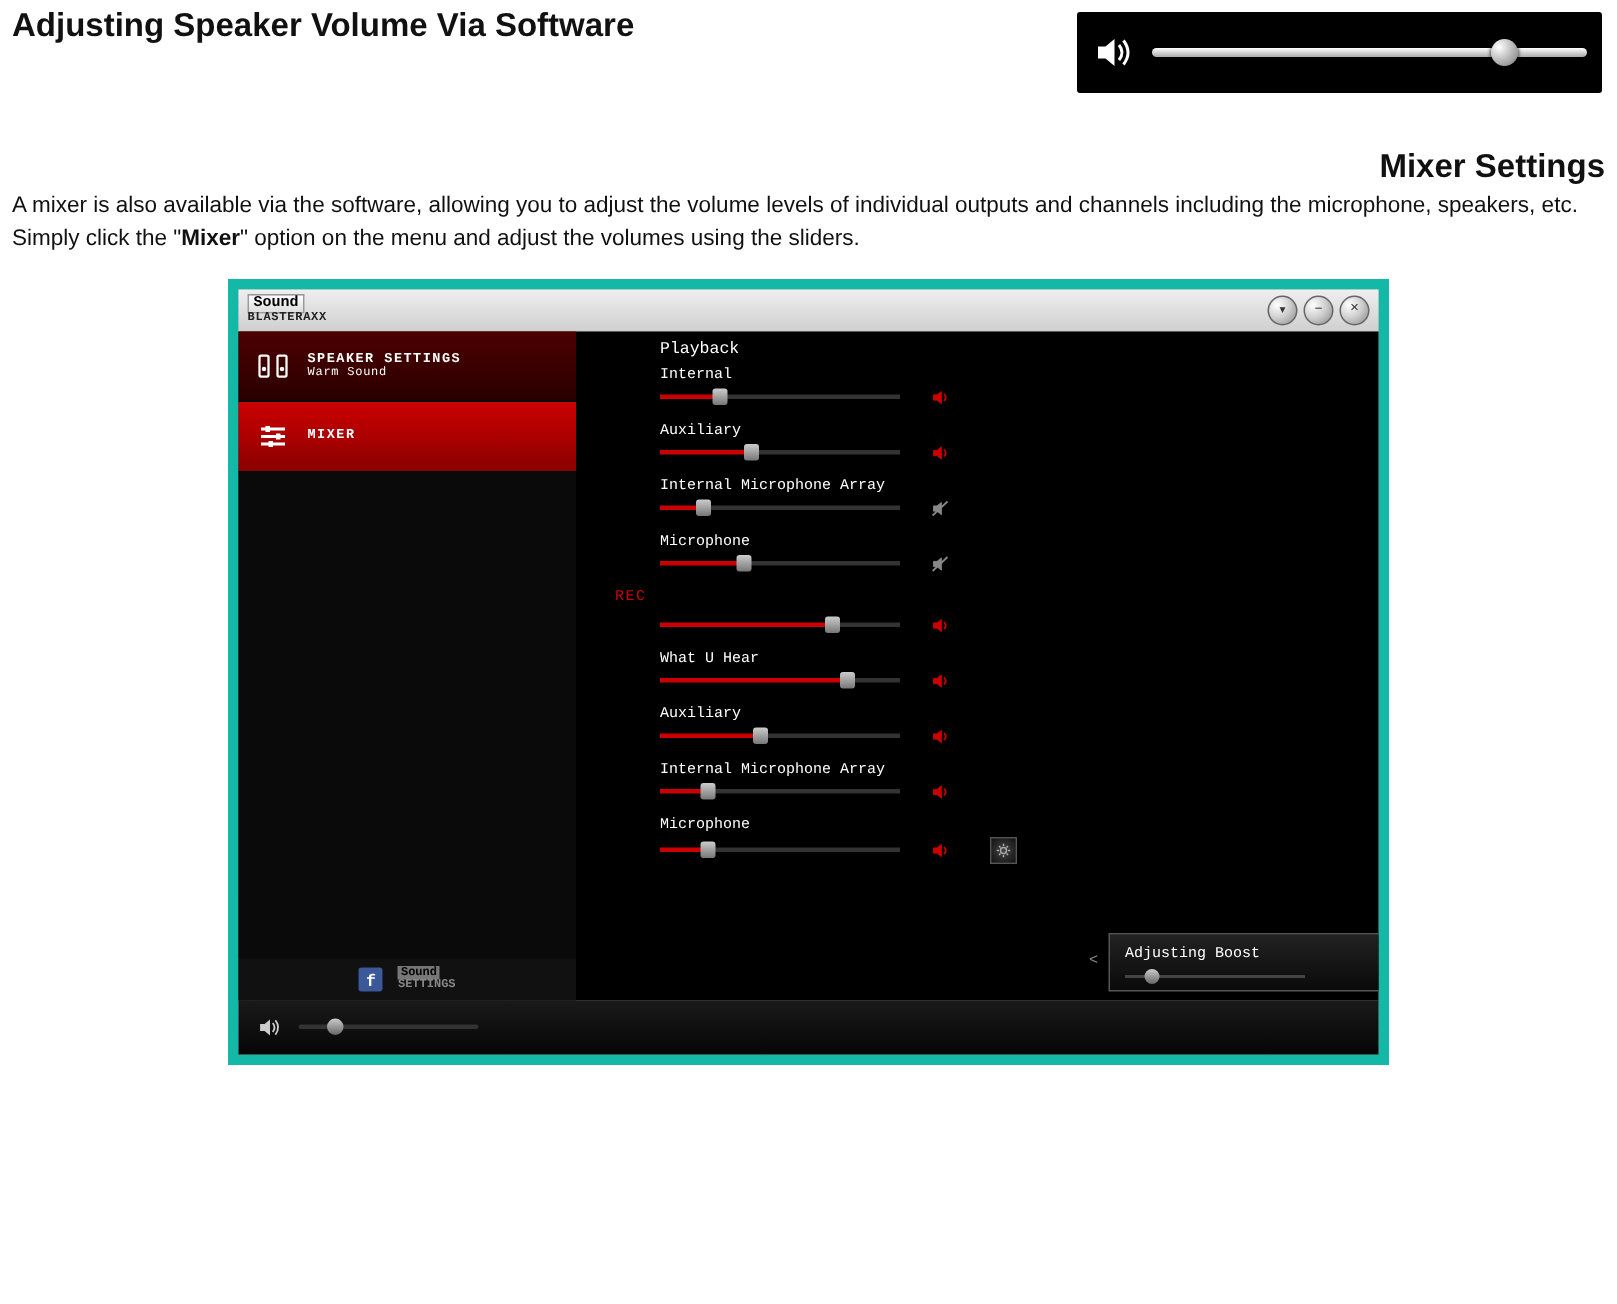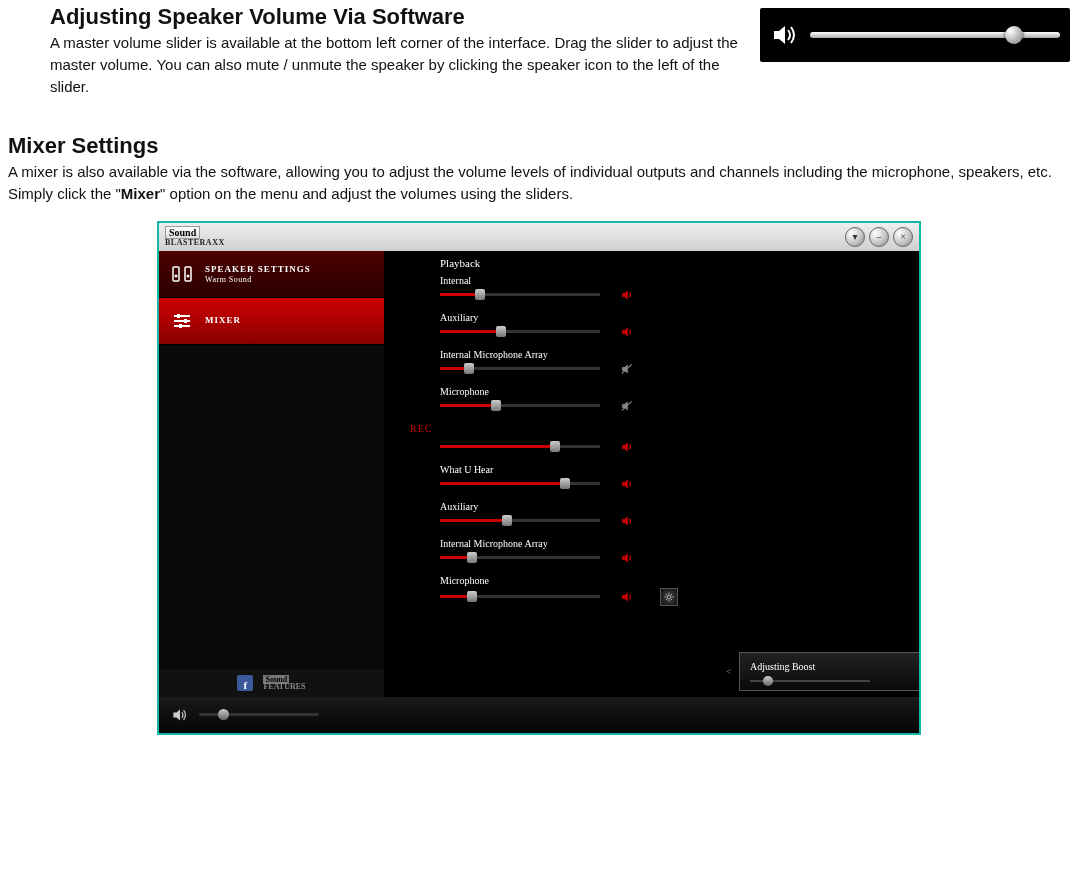--- a/index.html
+++ b/index.html
@@ -19,21 +19,20 @@
     margin: 0 0 16px 0;
     line-height: 1.45;
   }
   .top-row {
     display: flex;
     gap: 20px;
     align-items: flex-start;
   }
   .top-row .left {
     flex: 0 0 690px;
-    margin-left: 42px;
   }
   .vol-widget {
     background: #000;
     width: 350px;
     height: 54px;
     display: flex;
     align-items: center;
     padding: 0 10px;
     box-sizing: border-box;
     gap: 10px;
@@ -57,23 +56,23 @@
     border-radius: 50%;
     box-shadow: 0 0 3px #000;
   }
 
   
   .app {
     width: 760px;
     height: 510px;
     margin: 4px auto 0 auto;
     background: #a3a3a3;
-    border: 2px solid #14b8a6;
+    border: 7px solid #14b8a6;
     position: relative;
-    font-family: Liberation Serif, serif;
+    font-family: Liberation Mono, monospace;
   }
   .app-titlebar {
     height: 28px;
     background: linear-gradient(#efefef,#cfcfcf);
     display: flex;
     align-items: center;
     justify-content: space-between;
     padding: 0 6px;
   }
   .app-logo {
@@ -213,37 +212,36 @@
   .fv-thumb{position:absolute;top:-4px;left:25px;width:11px;height:11px;background:linear-gradient(#ccc,#666);border-radius:50%;}
 
   svg { display:block; }
 </style>
 </head>
 <body>
 
 <div class="top-row">
   <div class="left">
     <h2 class="sec">Adjusting Speaker Volume Via Software</h2>
-    <p class="body-text">A master volume slider is available at the bottom left corner of the interface. Drag the slider to adjust the master volume. You can also mute / unmute the speaker by clicking the speaker icon to the left of the slider.</p>
   </div>
   <div class="vol-widget">
     <span>
       <svg width="30" height="30" viewBox="0 0 30 30">
         <path d="M4 11 L9 11 L15 6 L15 24 L9 19 L4 19 Z" fill="#fff"></path>
         <path d="M18 10 Q22 15 18 20" stroke="#fff" stroke-width="2" fill="none"></path>
         <path d="M21 7 Q27 15 21 23" stroke="#fff" stroke-width="2" fill="none"></path>
       </svg>
     </span>
     <div class="vol-track">
       <div class="vol-thumb" id="master-thumb" style="left: 78%;"></div>
     </div>
   </div>
 </div>
 
-<h2 class="sec" style="margin-top:20px;">Mixer Settings</h2>
+<h2 class="sec" style="margin-top:36px;text-align:right;">Mixer Settings</h2>
 <p class="body-text">
   <span>A mixer is also available via the software, allowing you to adjust the volume levels of individual outputs and channels including the microphone, speakers, etc. Simply click the "</span><b>Mixer</b><span>" option on the menu and adjust the volumes using the sliders.</span>
 </p>
 
 <div class="app">
   <div class="app-titlebar">
     <div class="app-logo">
       <span class="l1">Sound</span><br>
       <span class="l2">BLASTERAXX</span>
     </div>
@@ -285,21 +283,21 @@
             <div>
               <div class="nav-text">MIXER</div>
             </div>
           </div>
         </div>
       <div class="sidebar-fill"></div>
       <div class="sidebar-footer">
         <div class="fb-badge">f</div>
         <div class="sb-badge">
           <span class="b1">Sound</span><br>
-          <span class="b2">FEATURES</span>
+          <span class="b2">SETTINGS</span>
         </div>
       </div>
     </div>
 
     <div class="main">
       <div class="section-label">Playback</div>
       <div id="playback-holder">
           <div class="chan">
             <div class="chan-label">Internal</div>
             <div class="chan-row">

